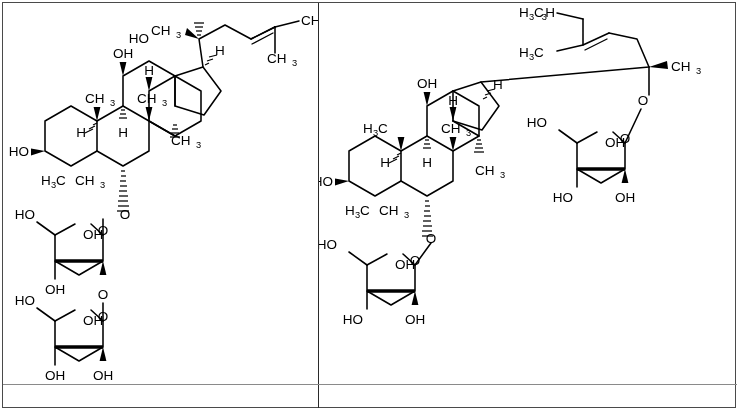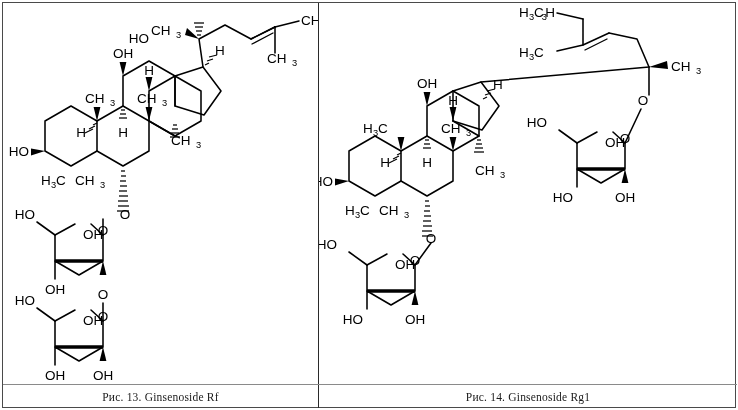--- a/index.html
+++ b/index.html
@@ -343,19 +343,15 @@
           <text class="atom" x="96" y="321" text-anchor="middle">OH</text>
           <text class="atom" x="96" y="262" text-anchor="middle">O</text>
         </g>
       </svg>
     </div>
 
     <div class="vdiv"></div>
     <div class="hdiv"></div>
     <div class="cap-vdiv"></div>
 
-    <div class="caprow">
-      <div class="cap cap-left">Рис. 13. Ginsenoside Rf</div>
-      <div class="cap cap-right">Рис. 14. Ginsenoside Rg1</div>
-    </div>
 
   </div>
 </div>
 
 </body></html>

